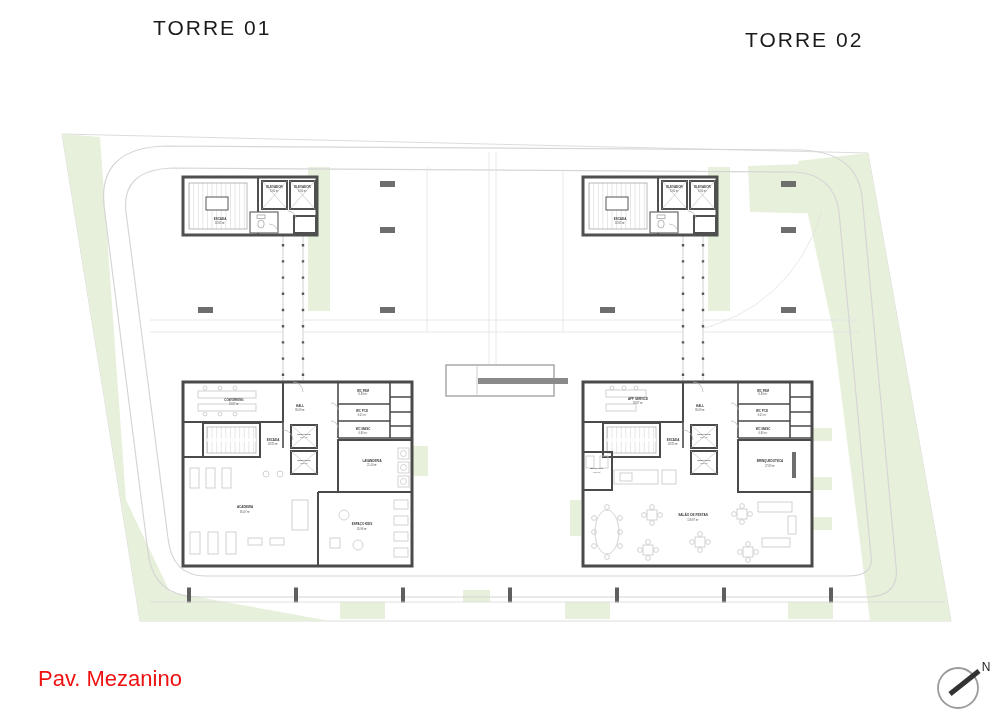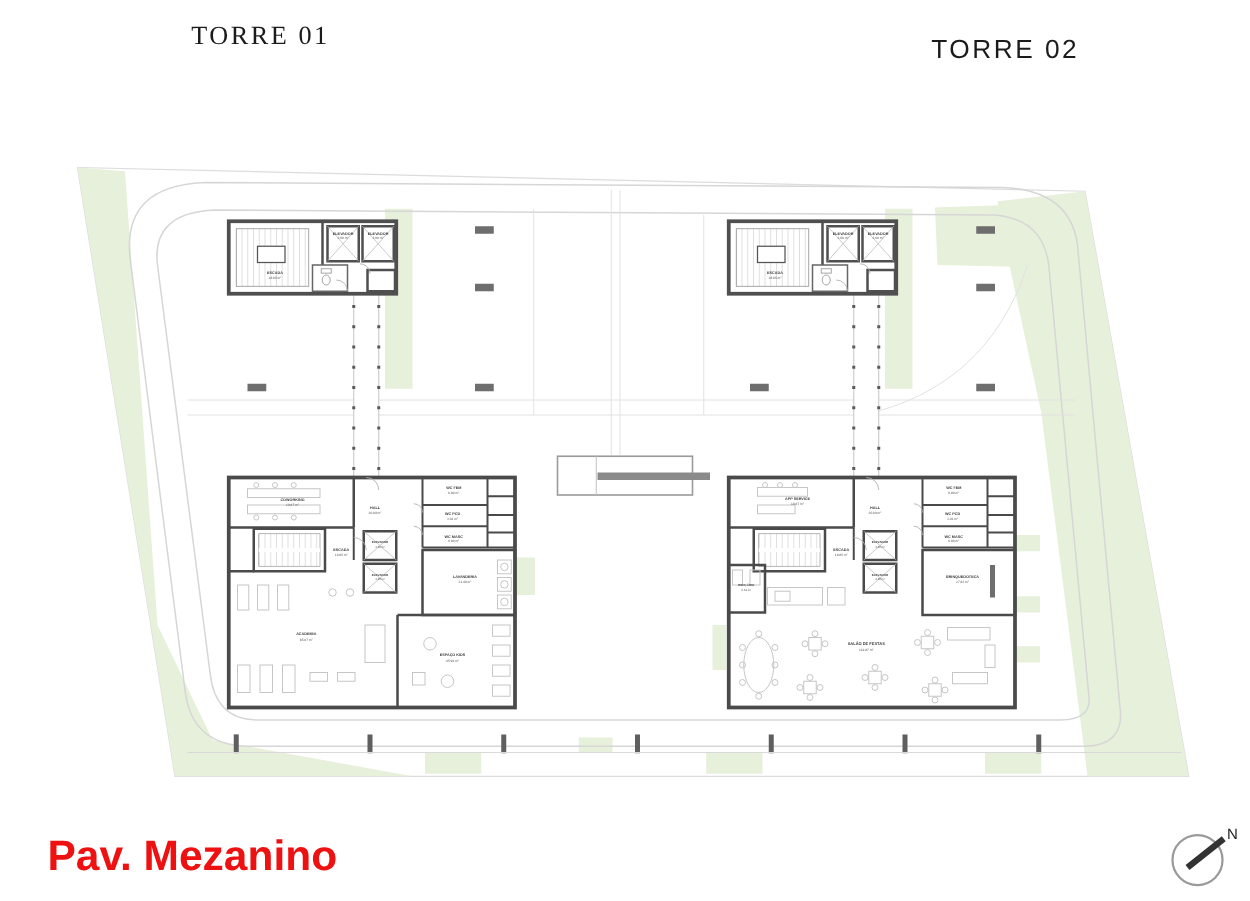--- a/index.html
+++ b/index.html
@@ -1,21 +1,21 @@
 <!DOCTYPE html>
 <html><head>
 <meta charset="utf-8">
 <style>
   html,body{margin:0;padding:0;background:#ffffff;}
   .canvas{position:relative;width:1000px;height:721px;background:#fff;overflow:hidden;
           font-family:"Liberation Sans", sans-serif;}
   .tower-title{position:absolute;font-size:21px;letter-spacing:2px;color:#1b1b1b;white-space:nowrap;}
-  .tower-title.t1{left:153px;top:16px;font-family:Liberation Serif, serif;}
+  .tower-title.t1{left:153px;top:16px;}
   .tower-title.t2{left:711px;top:28px;margin-left:34px;}
-  .floor-title{position:absolute;left:38px;top:666px;font-size:34px;font-weight:bold;color:#ee1111;white-space:nowrap;}
+  .floor-title{position:absolute;left:38px;top:666px;font-size:22px;font-weight:normal;color:#ee1111;white-space:nowrap;}
   svg.plan{position:absolute;left:0;top:0;}
   svg text{font-family:"Liberation Sans", sans-serif;text-anchor:middle;fill:#3a3a3a;}
   .rn{font-size:3px;font-weight:bold;}
   .ra{font-size:2.6px;fill:#555;}
   .north-n{font-size:12px;fill:#222;}
 </style>
 </head>
 <body>
 
 <div class="canvas">

